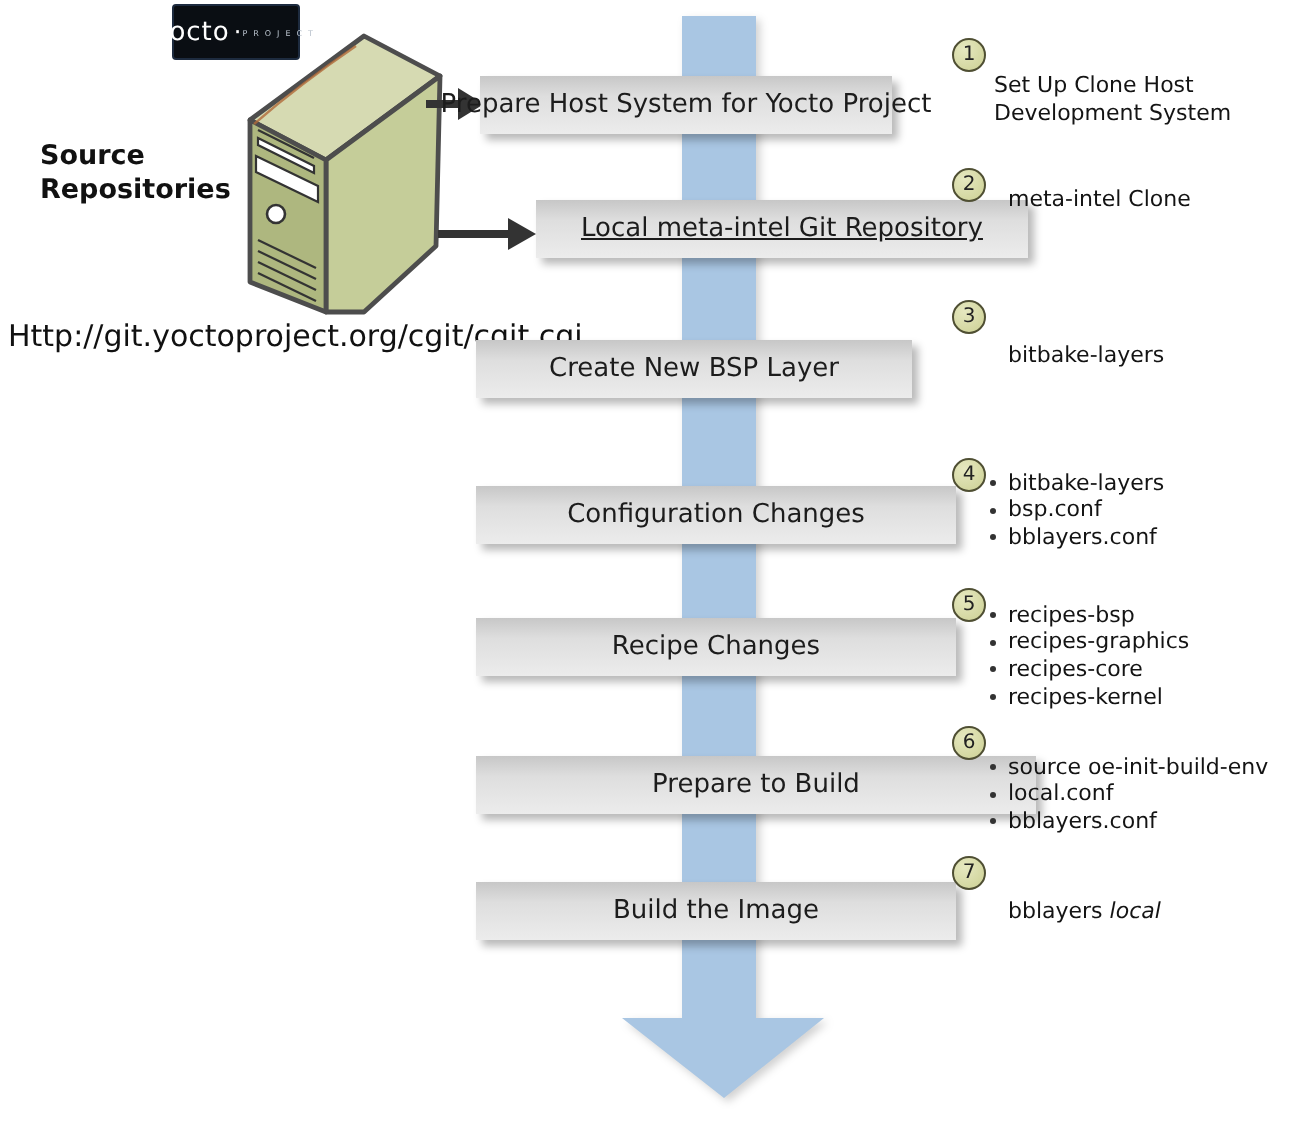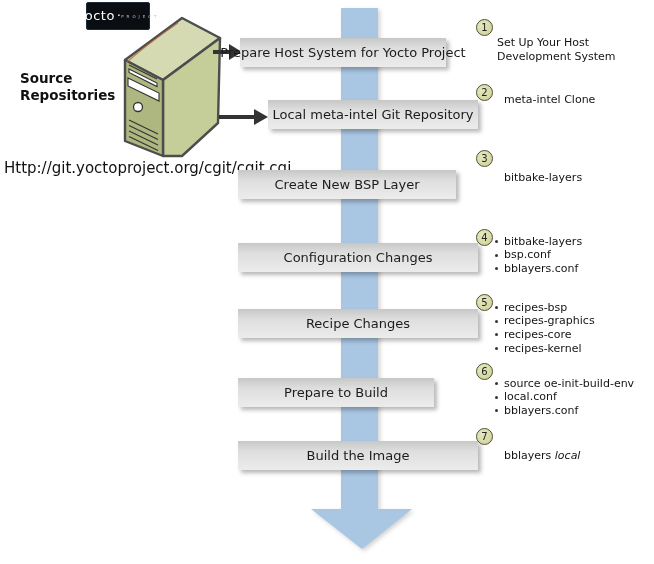--- a/index.html
+++ b/index.html
@@ -28,25 +28,25 @@
   
   .conn{position:absolute;}
   
   .step-box{
     position:absolute;height:29px;display:flex;align-items:center;justify-content:center;
     background:linear-gradient(180deg,#c7c7c7 0%,#dedede 35%,#ececec 100%);
     box-shadow:3px 3px 4px rgba(0,0,0,0.28);
     font-size:13px;color:#1c1c1c;white-space:nowrap;
   }
   .b1{left:240px;top:38px;width:206px;}
-  .b2{left:268px;top:100px;width:210px;}
+  .b2{left:268px;top:100px;width:246px;text-decoration:underline;}
   .b3{left:238px;top:170px;width:218px;}
   .b4{left:238px;top:243px;width:240px;}
   .b5{left:238px;top:309px;width:240px;}
-  .b6{left:238px;top:378px;width:196px;}
+  .b6{left:238px;top:378px;width:280px;}
   .b7{left:238px;top:441px;width:240px;}
   
   .num-circle{
     position:absolute;left:476px;width:17px;height:17px;border-radius:50%;
     background:radial-gradient(circle at 35% 30%,#e6e8c0,#ccd094);
     border:1px solid #4f4f33;box-sizing:border-box;
     display:flex;align-items:center;justify-content:center;
     font-size:10px;color:#222;
   }
   .c1{top:19px;} .c2{top:84px;} .c3{top:150px;} .c4{top:229px;}
@@ -127,21 +127,21 @@
 
   <div class="num-circle c1">1</div>
   <div class="num-circle c2">2</div>
   <div class="num-circle c3">3</div>
   <div class="num-circle c4">4</div>
   <div class="num-circle c5">5</div>
   <div class="num-circle c6">6</div>
   <div class="num-circle c7">7</div>
 
   <div class="note n1">
-    <div>Set Up Your Host</div>
+    <div>Set Up Clone Host</div>
     <div>Development System</div>
   </div>
   <div class="note n2">meta-intel Clone</div>
   <div class="note n3">bitbake-layers</div>
   <div class="note n4">
     <div class="bullet-row">
         <span class="b-dot"></span>
         <span>bitbake-layers</span>
       </div>
     <div class="bullet-row">

